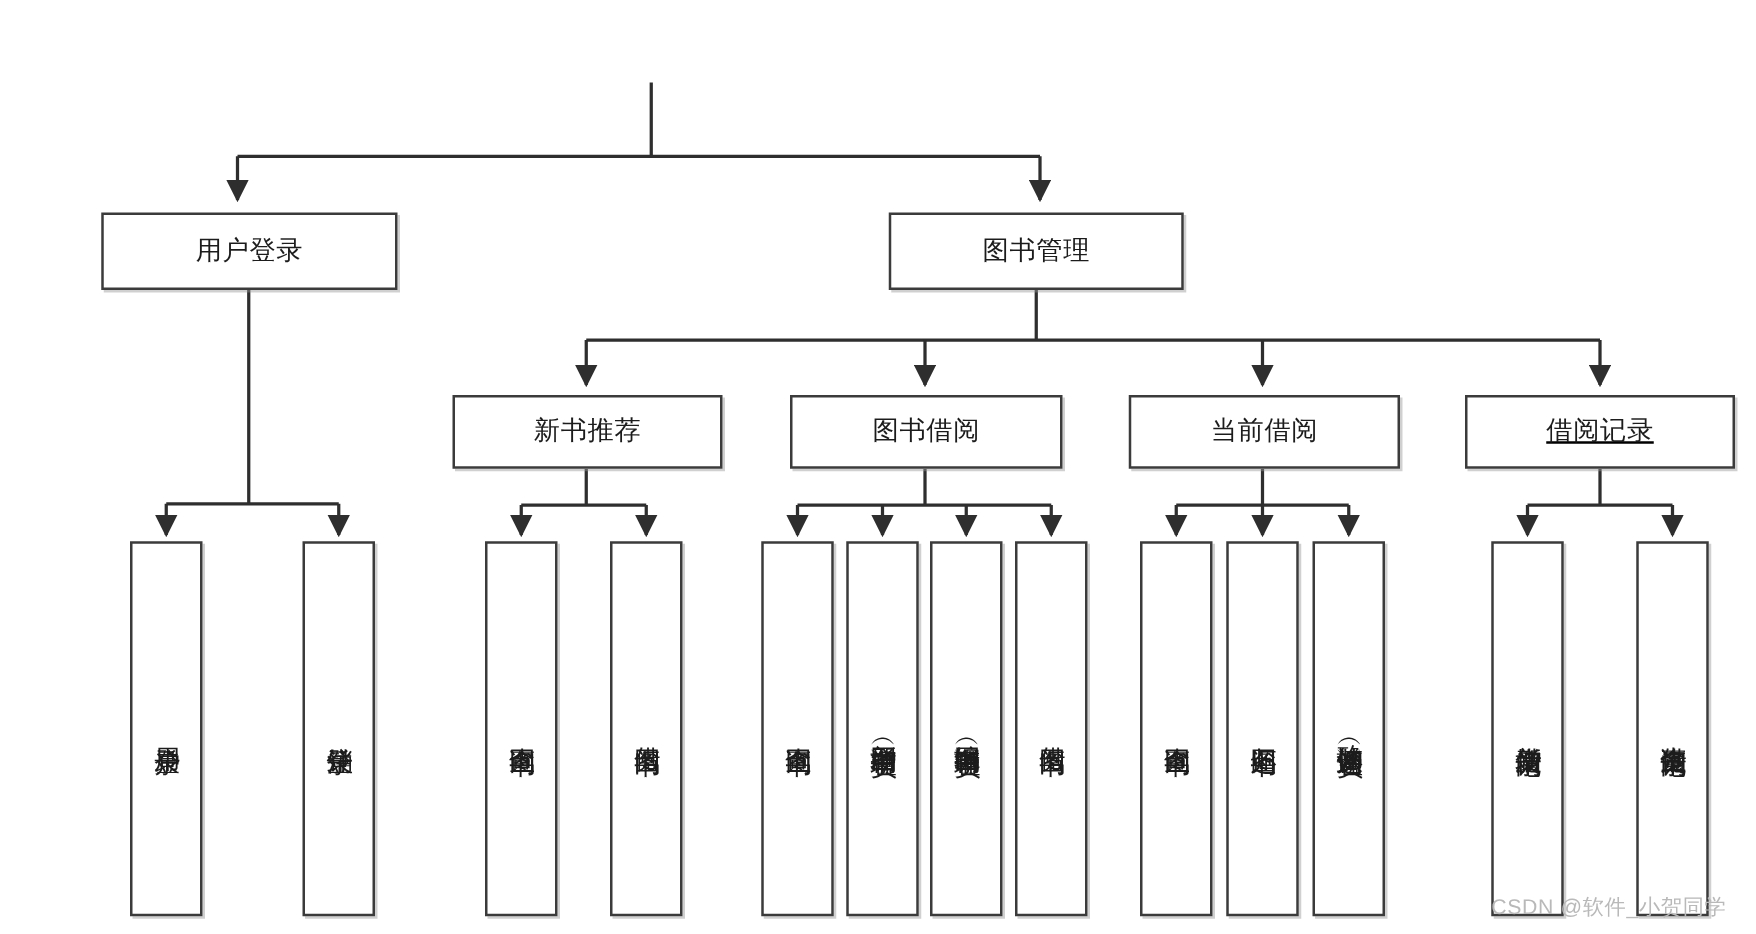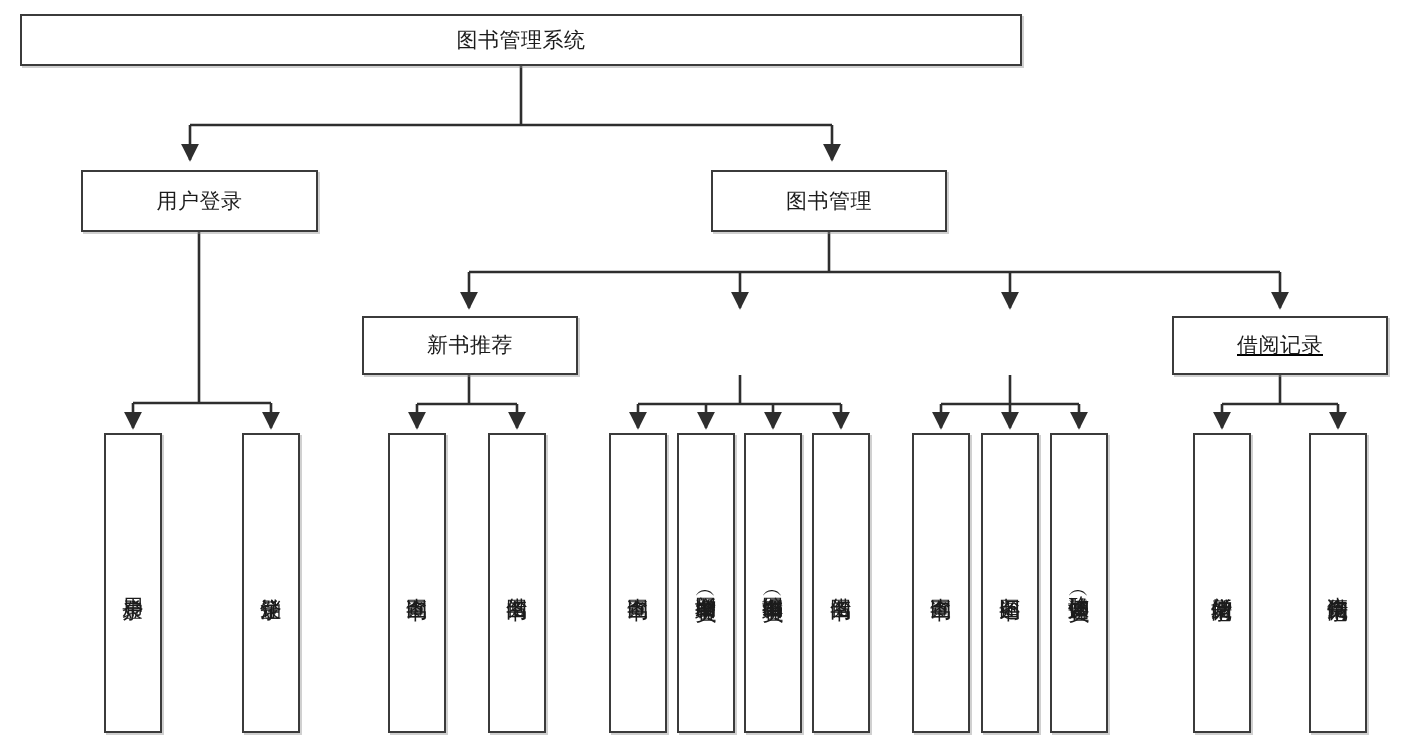--- a/index.html
+++ b/index.html
@@ -116,33 +116,36 @@
       <path d="M 1010 404 L 1010 428" marker-end="url(#arrow)"></path>
       <path d="M 1079 404 L 1079 428" marker-end="url(#arrow)"></path>
 
       <path d="M 1280 375 L 1280 404"></path>
       <path d="M 1222 404 L 1338 404"></path>
       <path d="M 1222 404 L 1222 428" marker-end="url(#arrow)"></path>
       <path d="M 1338 404 L 1338 428" marker-end="url(#arrow)"></path>
     </g>
   </svg>
 
-  <div class="node" style="left:20px; top:14px; width:1002px; height:52px;">
-    <span class="label">图书管理系统</span>
-  </div>
 
   <div class="node" style="left:81px; top:170px; width:237px; height:62px;">
     <span class="label">用户登录</span>
   </div>
   <div class="node" style="left:711px; top:170px; width:236px; height:62px;">
     <span class="label">图书管理</span>
   </div>
 
   <div class="node" style="left:362px; top:316px; width:216px; height:59px;align-items:center;">
     <span class="label">新书推荐</span>
+  </div>
+  <div class="node" style="left:632px; top:316px; width:218px; height:59px;">
+    <span class="label">图书借阅</span>
+  </div>
+  <div class="node" style="left:903px; top:316px; width:217px; height:59px;">
+    <span class="label">当前借阅</span>
   </div>
   <div class="node" style="left:1172px; top:316px; width:216px; height:59px;text-decoration:underline;">
     <span class="label">借阅记录</span>
   </div>
 
   <div class="node vertical" style="left:104px; top:433px; width:58px; height:300px;">
     <span class="label">用户登录</span>
   </div>
   <div class="node vertical" style="left:242px; top:433px; width:58px; height:300px;">
     <span class="label">注销登录</span>
@@ -178,14 +181,15 @@
     <span class="label">确认归还（管理员）</span>
   </div>
 
   <div class="node vertical" style="left:1193px; top:433px; width:58px; height:300px;">
     <span class="label">新增借阅记录</span>
   </div>
   <div class="node vertical" style="left:1309px; top:433px; width:58px; height:300px;">
     <span class="label">查询借阅记录</span>
   </div>
 
+  <div class="watermark" style="left:1193px; top:714px;">CSDN @软件_小贺同学</div>
 
 </div>
 
 </body></html>

